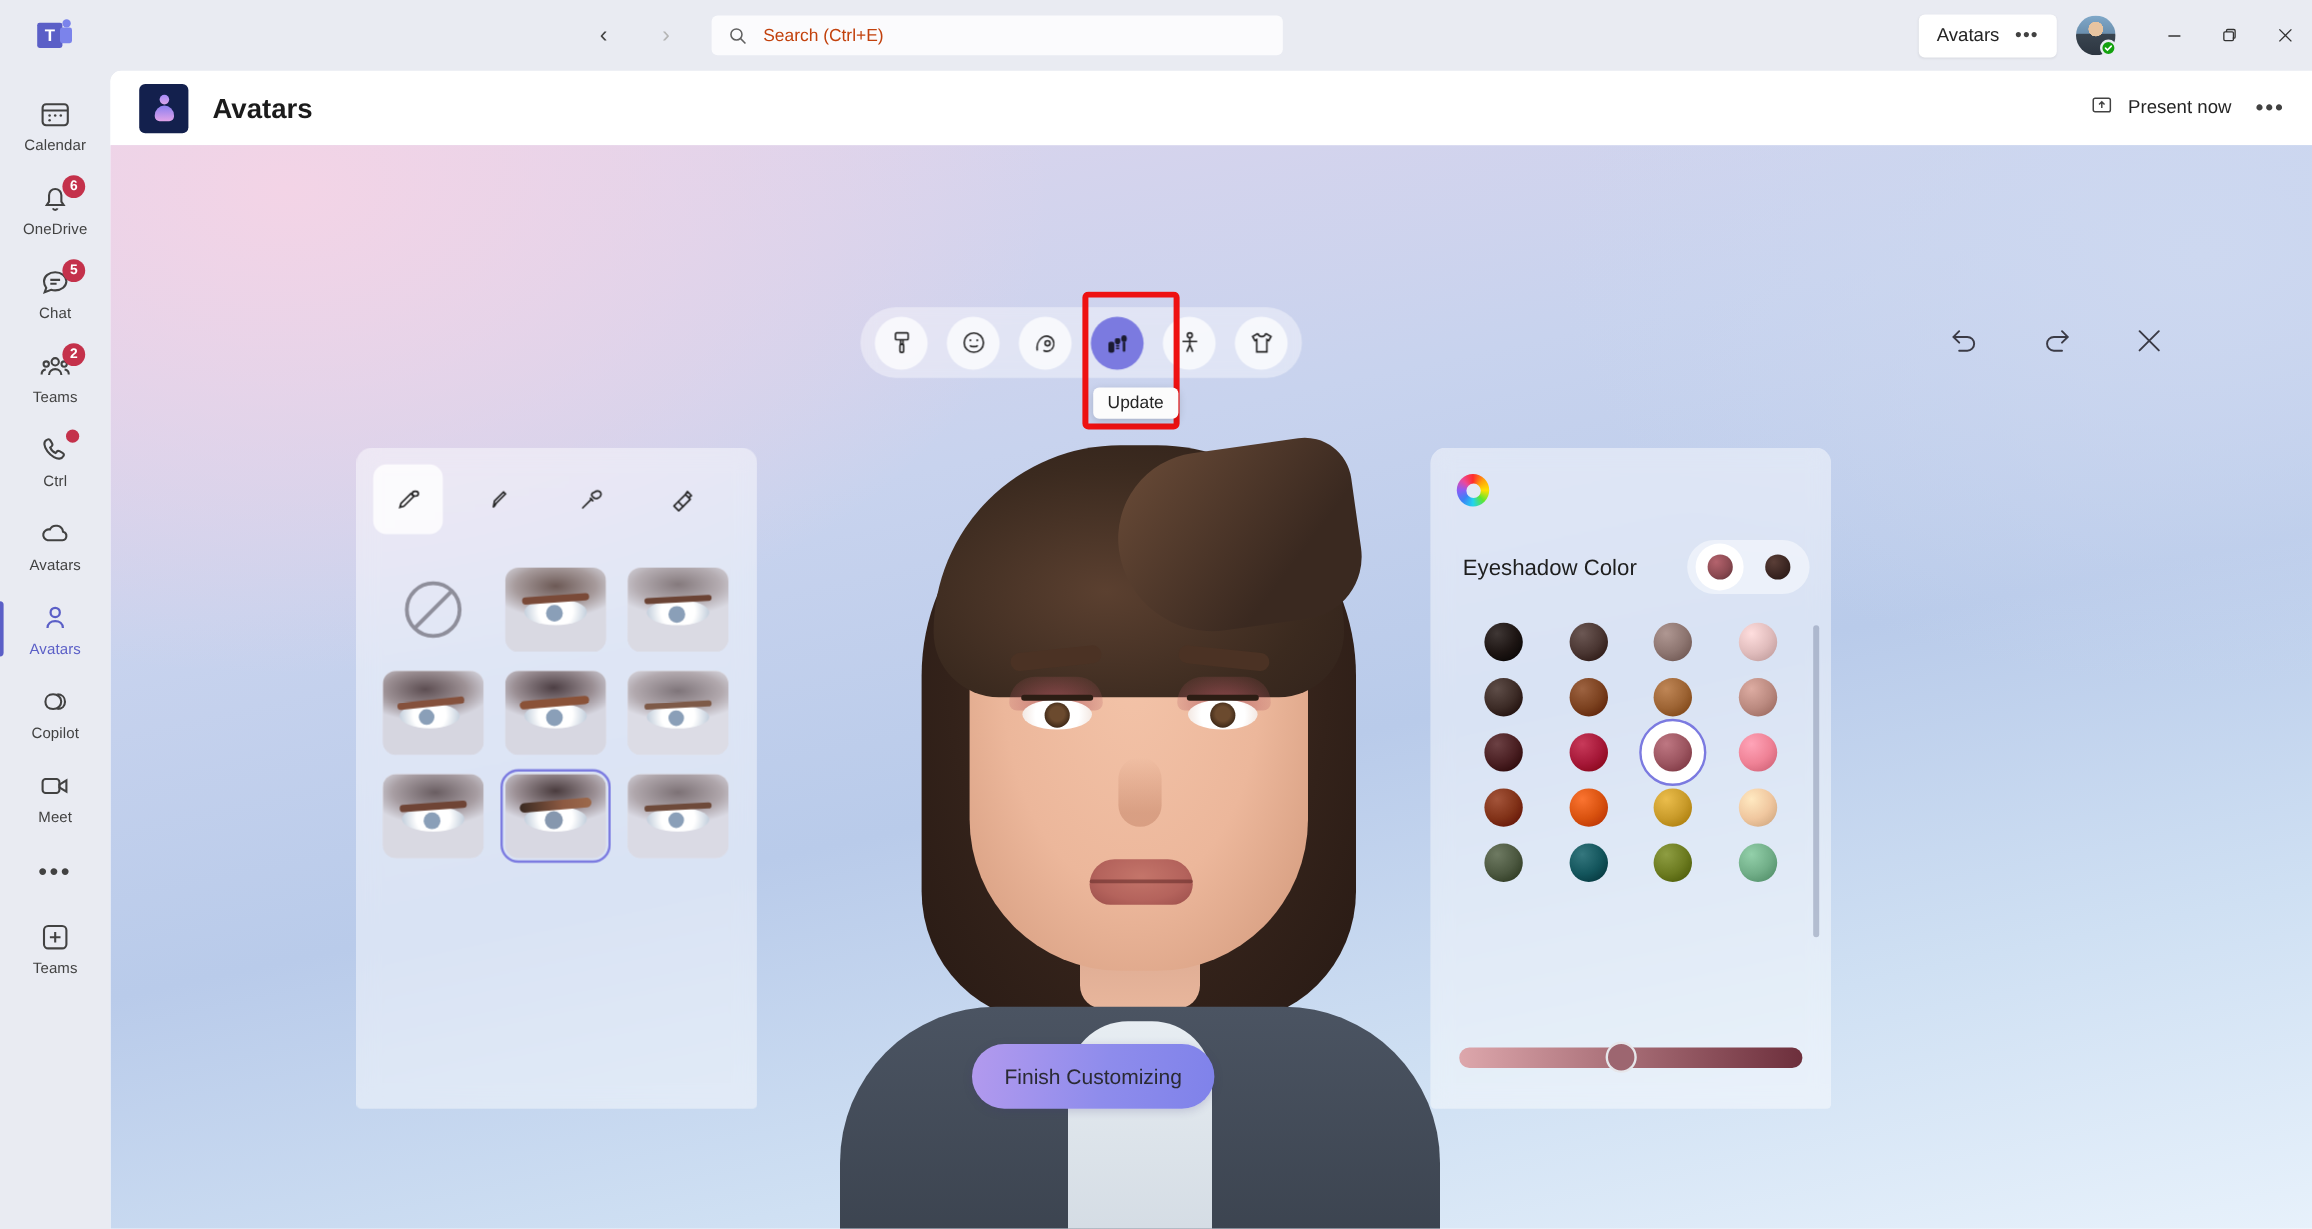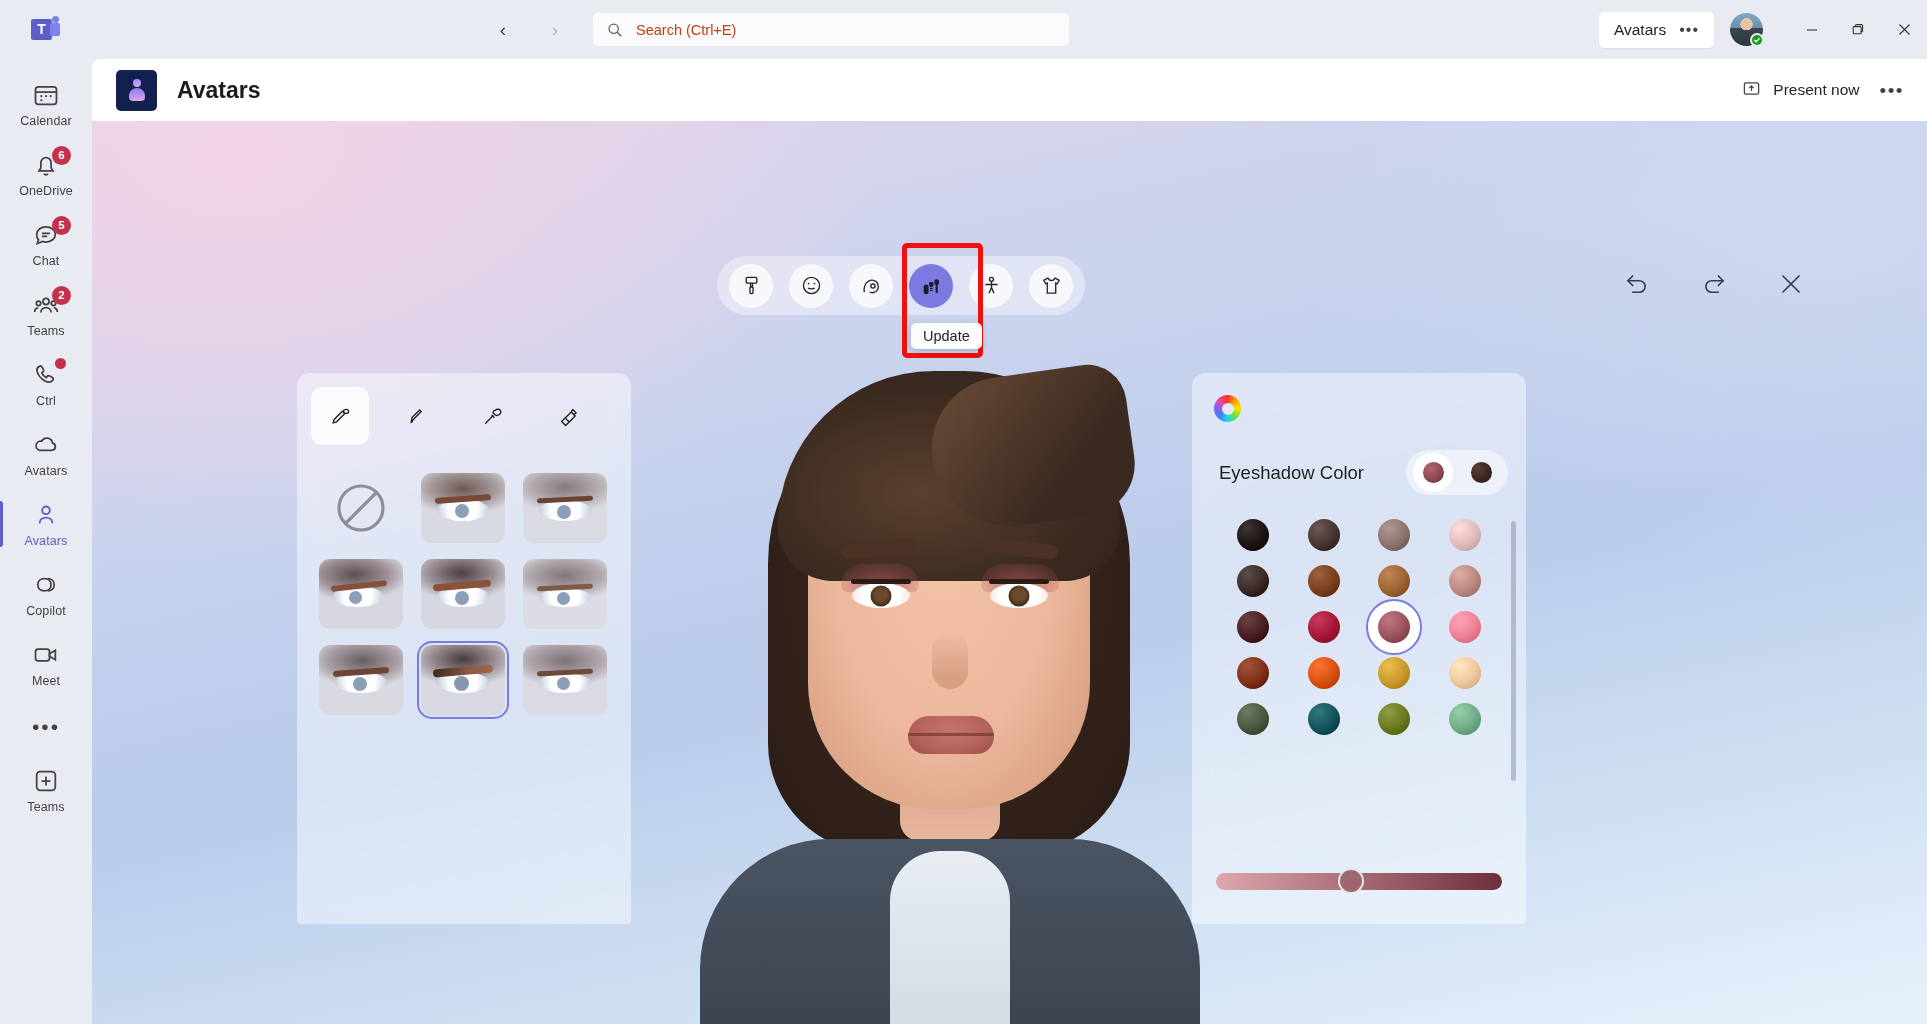--- a/index.html
+++ b/index.html
@@ -886,14 +886,15 @@
           </div>
         </div>
       <div class="vscroll"></div>
 
       <div class="slider-wrap">
         <div class="slider-track" style="background: linear-gradient(90deg, rgb(221, 167, 172) 0%, rgb(109, 47, 60) 100%);"></div>
         <div class="slider-thumb" style="left: 122px;"></div>
       </div>
     </div>
 
+    <div class="finish-btn">Finish Customizing</div>
   </div>
 </div>
 
 </body></html>

